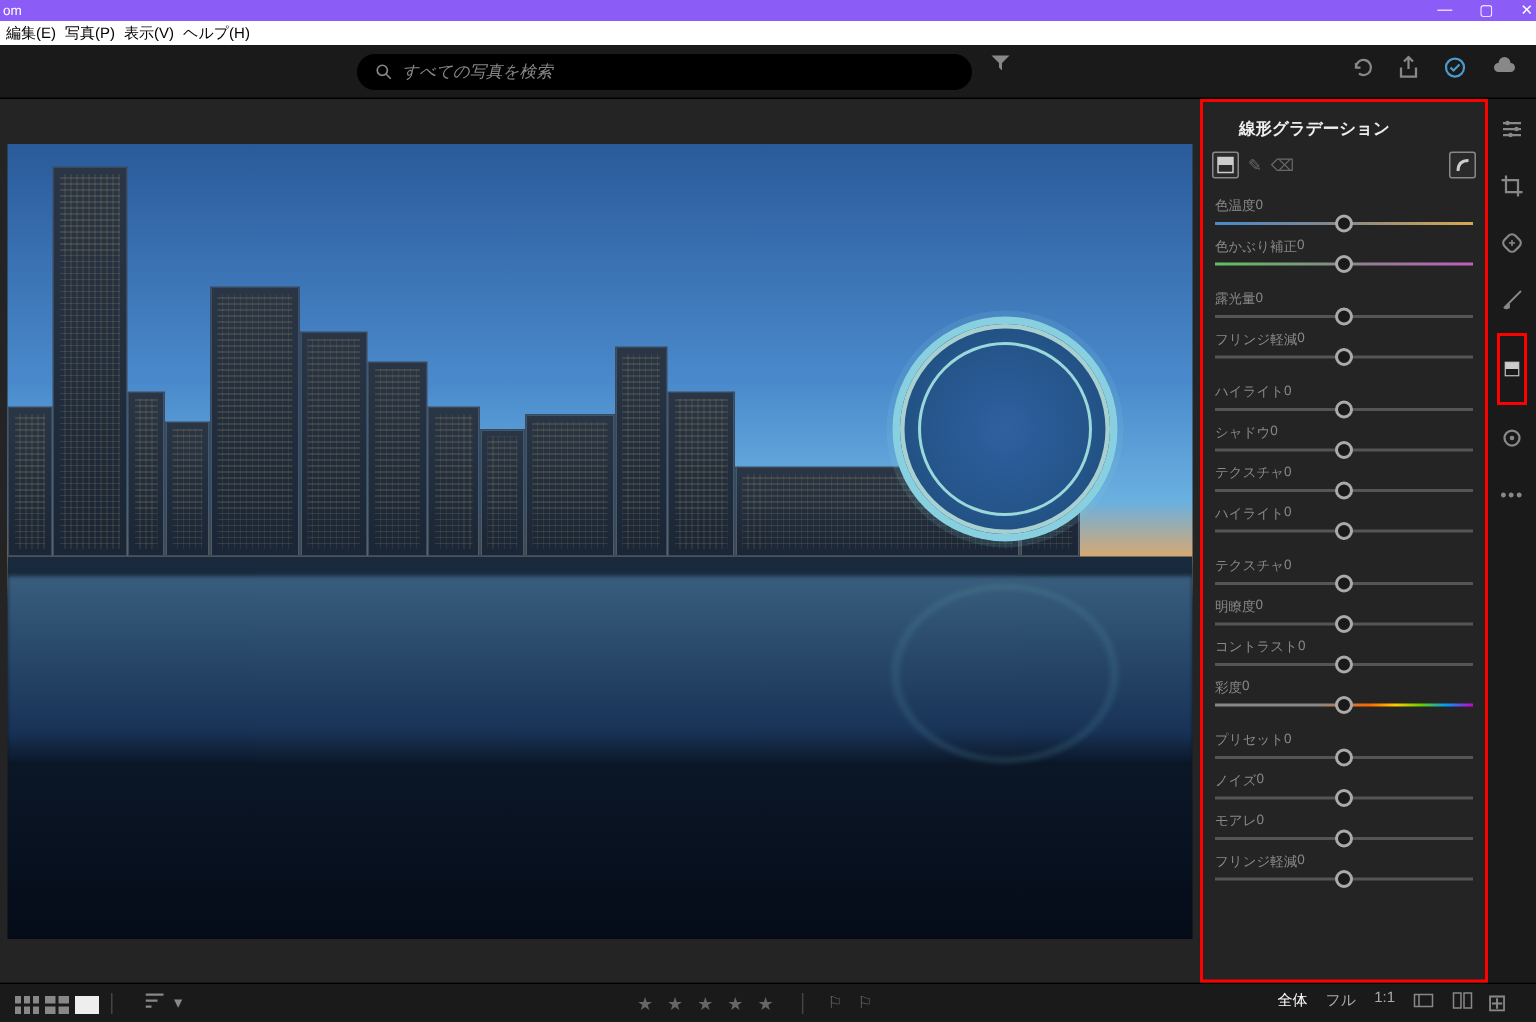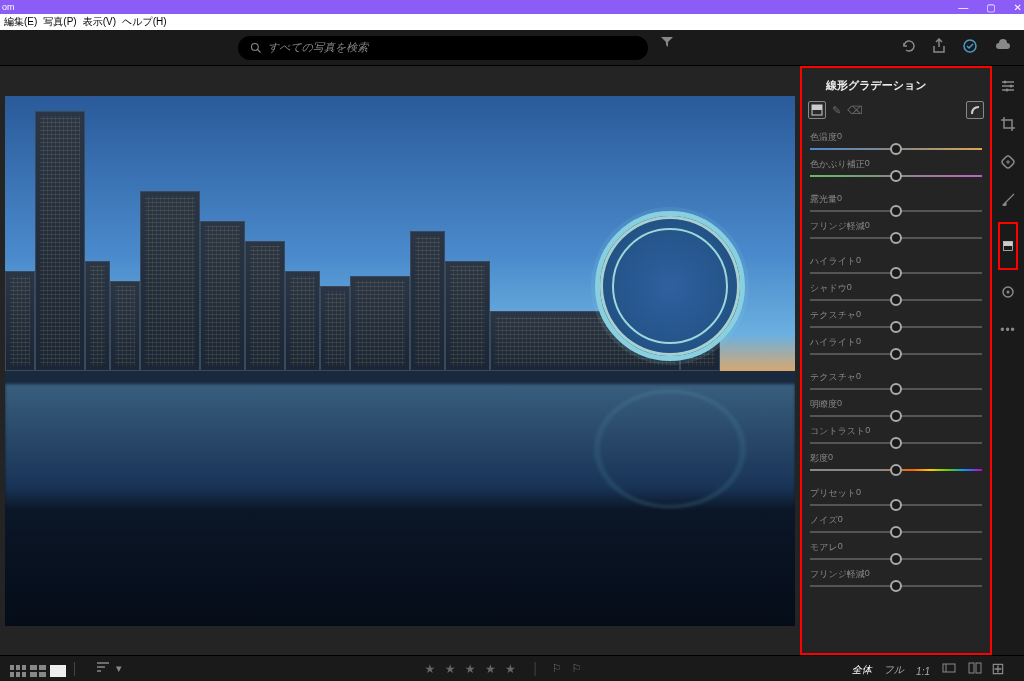--- a/index.html
+++ b/index.html
@@ -63,21 +63,21 @@
 .tool-btn { width: 20px; height: 20px; display: flex; align-items: center; justify-content: center; cursor: pointer; color: #888; }
 .tool-btn.highlight { border: 2px solid #ff0000; padding: 14px 2px; height: auto; margin: -6px 0; color: #fff; }
 
 
 .bottom-bar { height: 26px; background: #1a1a1a; border-top: 1px solid #000; display: flex; align-items: center; padding: 0 10px; }
 .view-modes { display: flex; gap: 4px; }
 .vm-btn { width: 16px; height: 12px; cursor: pointer; }
 .sort-btn { margin-left: 14px; color: #888; font-size: 11px; cursor: pointer; }
 .stars { position: absolute; left: 50%; transform: translateX(-55%); font-size: 12px; color: #666; letter-spacing: 3px; display: flex; align-items: center; gap: 8px; }
 .flag-icons { font-size: 11px; color: #666; letter-spacing: 2px; }
-.zoom-controls { margin-left: auto; font-size: 10px; color: #aaa; display: flex; gap: 12px; align-items: flex-end; font-style: italic;}
+.zoom-controls { margin-left: auto; font-size: 10px; color: #aaa; display: flex; gap: 12px; align-items: flex-start;}
 .zoom-controls span { cursor: pointer; }
 .preset-btn { width: 192px; text-align: center; font-size: 11px; color: #aaa; cursor: pointer; padding: 4px 0; }
 .preset-toggle { width: 32px; text-align: center; color: #888; cursor: pointer; }
 
 .divider-v { width: 1px; height: 14px; background: #444; margin: 0 8px; }
 </style>
 </head>
 <body>
 
 <div class="titlebar">

